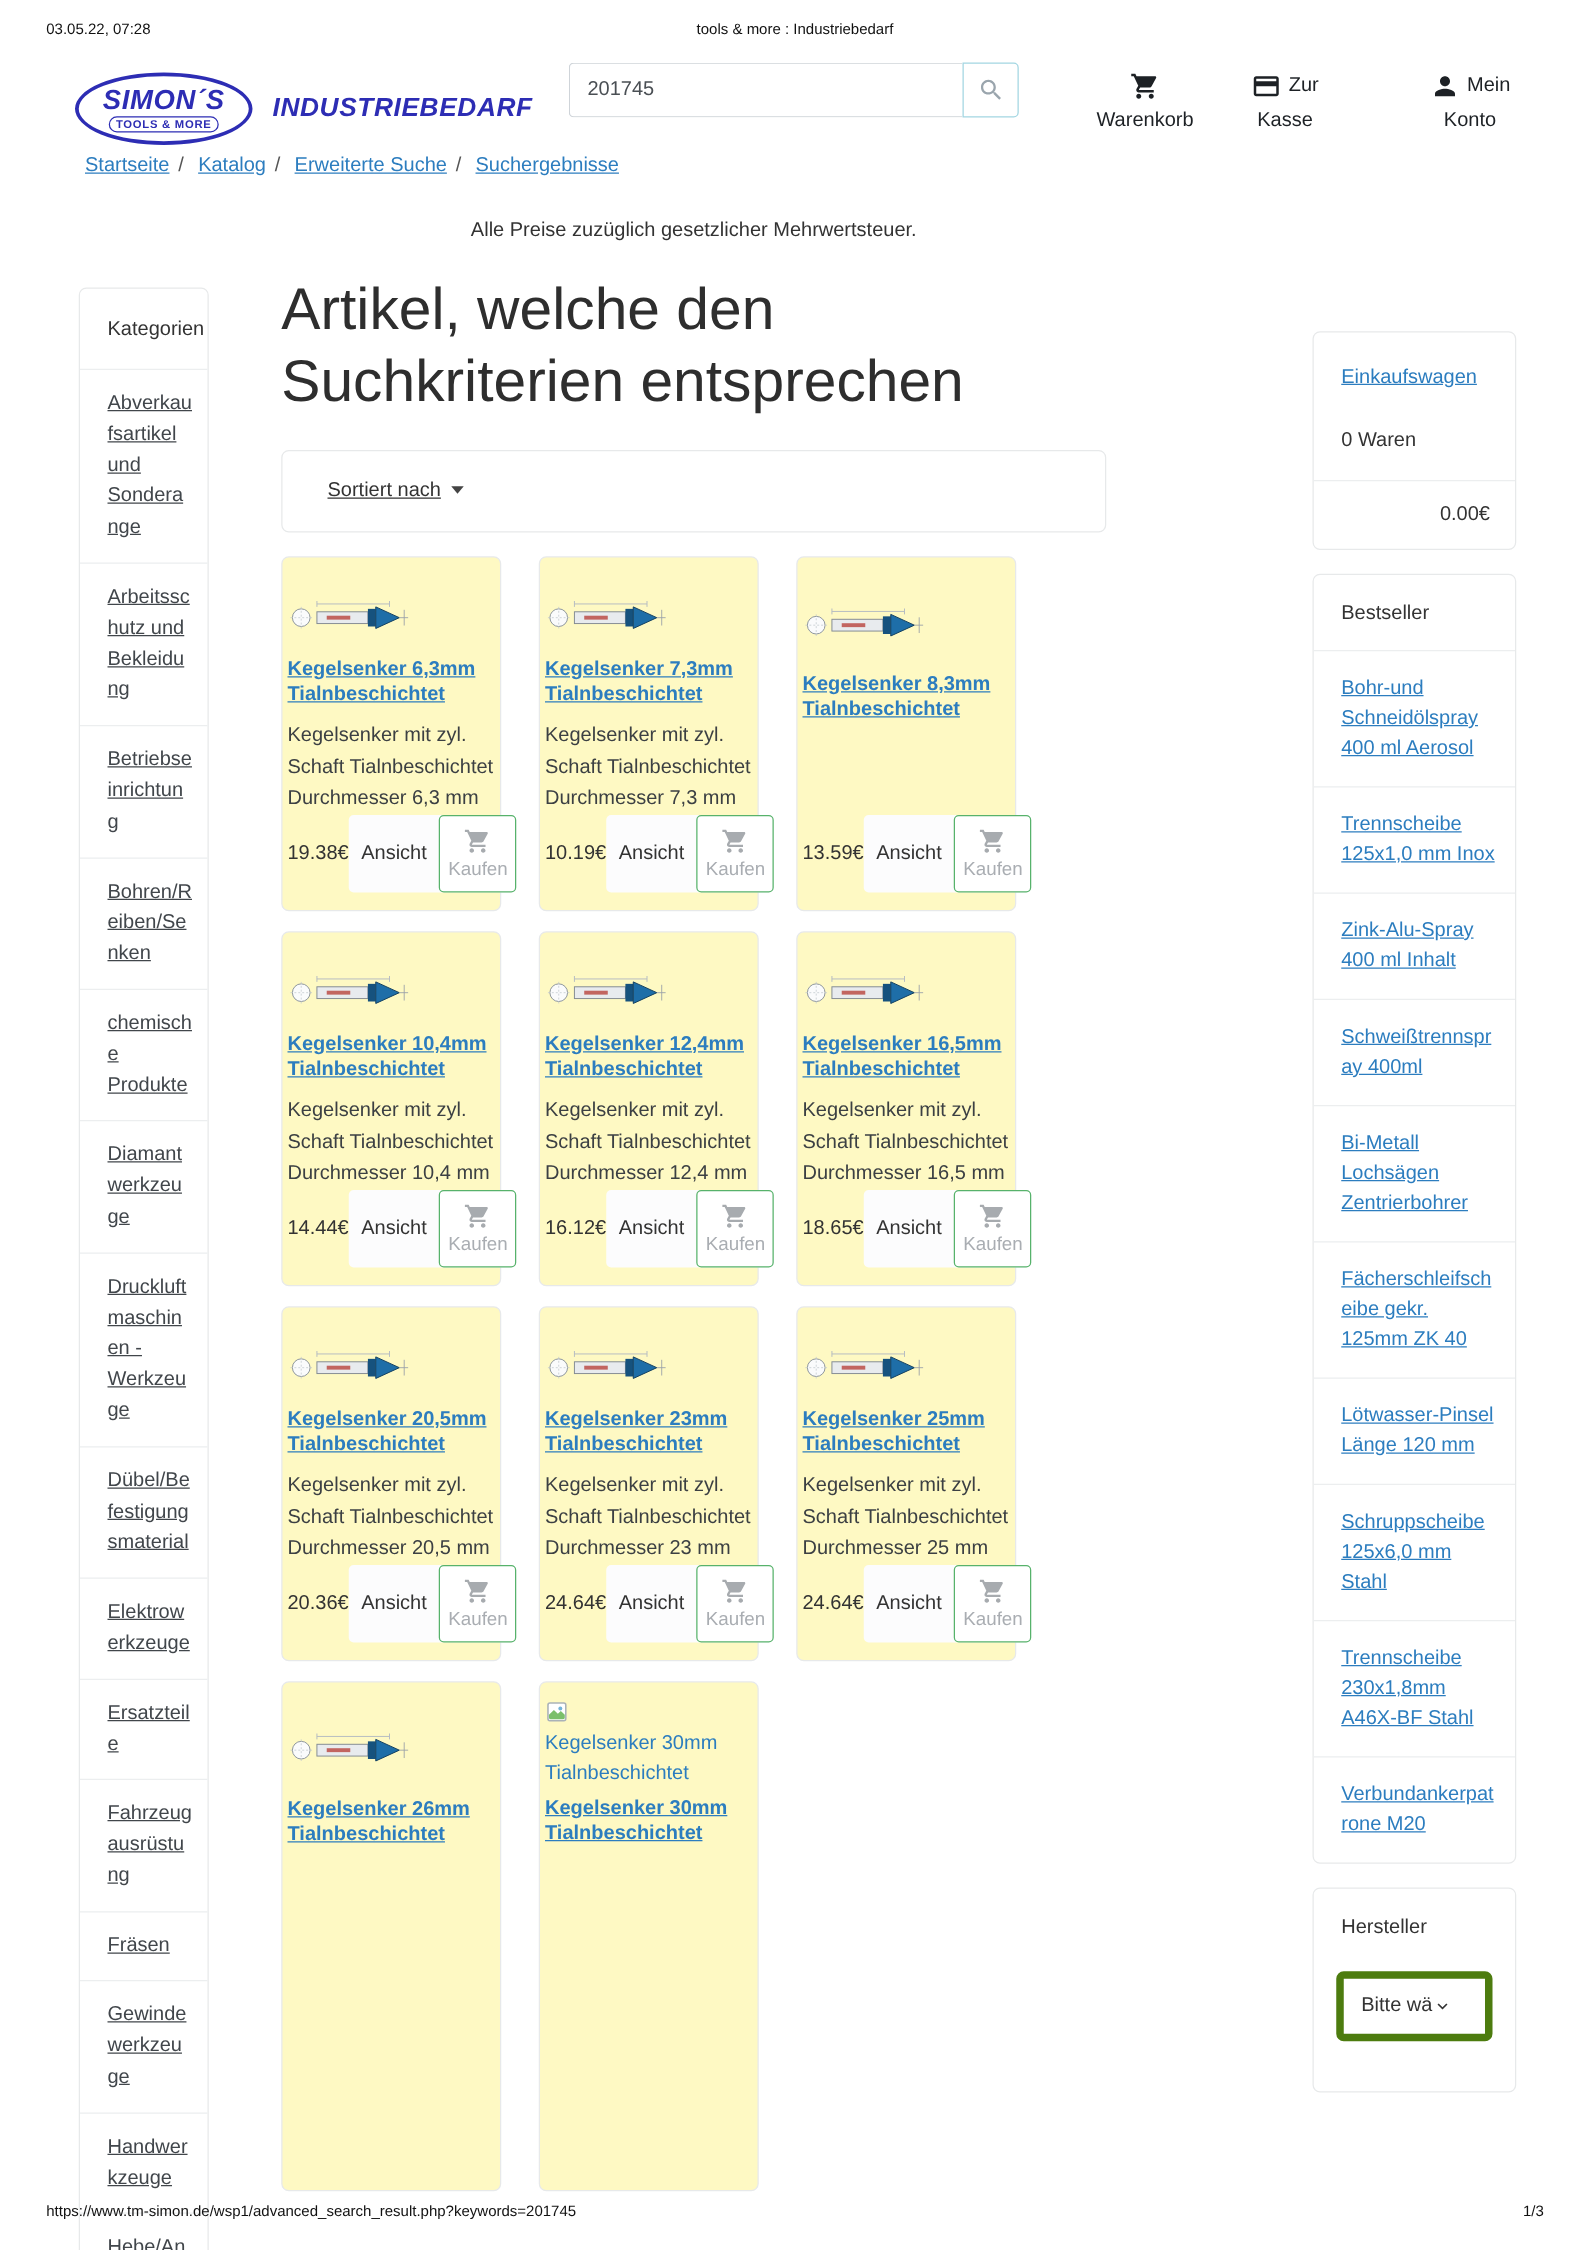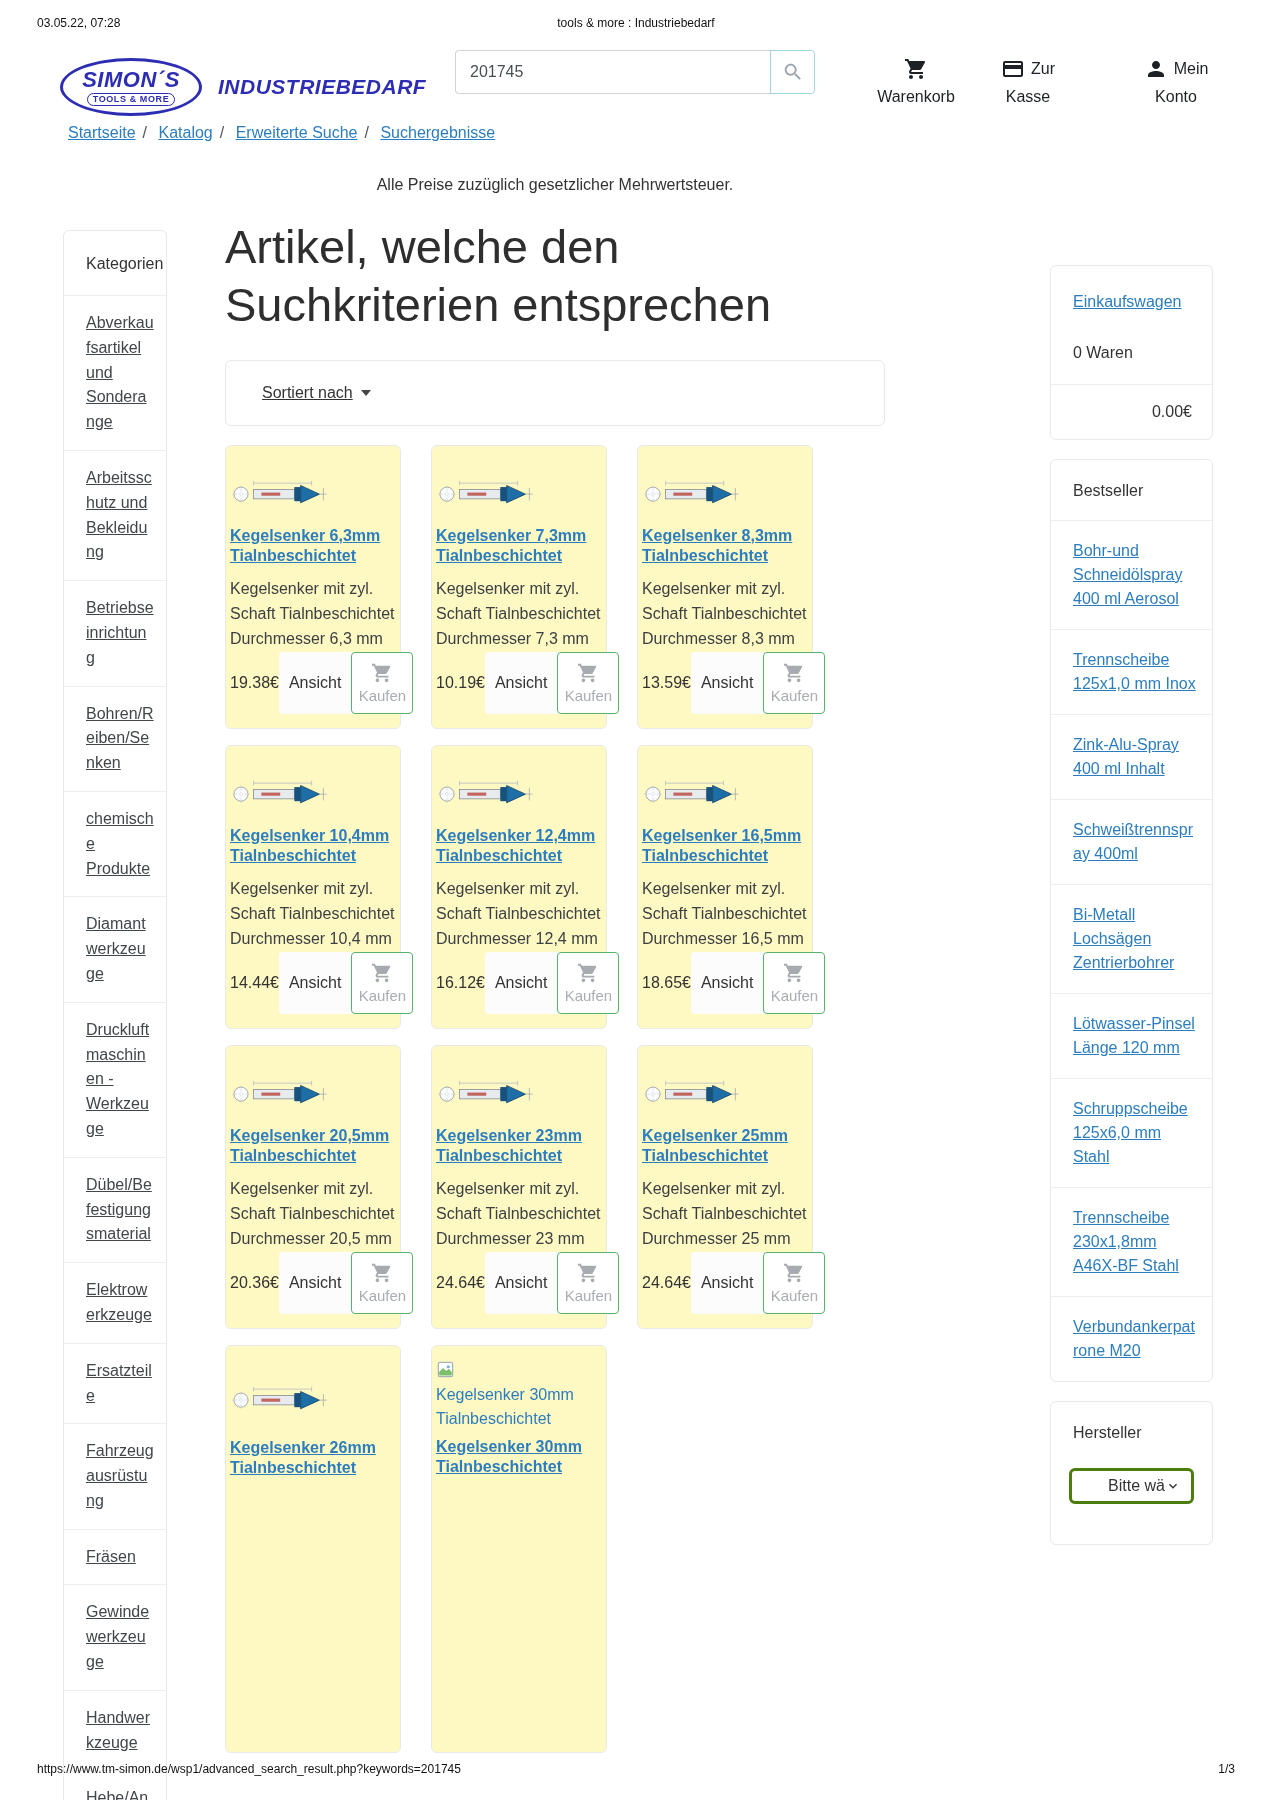--- a/index.html
+++ b/index.html
@@ -94,22 +94,22 @@
   .side-box{border:1px solid var(--card-border);border-radius:6px;background:#fff;margin-bottom:19px;}
   .cart-pad{padding:24px 20px 22px 22px;}
   .cart-link{color:var(--link-blue);text-decoration:underline;font-size:16px;line-height:1.5;overflow-wrap:anywhere;display:block;}
   .cart-count{margin-top:30px;font-size:16px;color:#333;}
   .total-row{border-top:1px solid var(--divider);padding:18px 20px;text-align:right;font-size:16px;color:#333;}
   .box-header{padding:22px 12px 20px 22px;font-size:16px;color:#333;}
   .bs-item{border-top:1px solid var(--divider);padding:18px 12px 18px 22px;}
   .bs-link{color:var(--link-blue);text-decoration:underline;font-size:16px;line-height:1.5;overflow-wrap:anywhere;display:block;}
   .manu-pad{padding:6px 18px 40px 18px;}
   .select-box{
-    border:3px solid #4d7c0f;border-radius:6px;height:36px;display:flex;align-items:center;
-    justify-content:flex-end;padding:0 10px 0 14px;font-size:16px;color:#333;cursor:pointer;background:#fff;
+    border:6px solid #4d7c0f;border-radius:6px;height:56px;display:flex;align-items:center;
+    justify-content:flex-start;padding:0 10px 0 14px;font-size:16px;color:#333;cursor:pointer;background:#fff;
   }
   .select-box .txt{white-space:nowrap;overflow:hidden;max-width:86px;}
   .chev{width:16px;height:16px;fill:#333;flex:0 0 auto;}
 </style>
 </head>
 <body>
 
 <div class="print-header">
   <span>03.05.22, 07:28</span>
   <span class="ph-center">tools &amp; more : Industriebedarf</span>
@@ -323,21 +323,20 @@
         <path d="M30 10 H104 M30 7 V13 M104 7 V13" stroke="#b6bcc2" stroke-width="1" fill="none"></path>
         <rect x="30" y="18" width="52" height="12" fill="#e8ebee" stroke="#848c93" stroke-width="1"></rect>
         <rect x="40" y="22" width="24" height="4" fill="#b8443c" opacity="0.8"></rect>
         <rect x="82" y="15" width="8" height="18" fill="#16527e"></rect>
         <polygon points="90,13 114,24 90,35" fill="#1e6ea8" stroke="#123f5f" stroke-width="1"></polygon>
         <path d="M114 24 H123 M119 16 V32" stroke="#9aa1a8" stroke-width="0.9" fill="none"></path>
       </svg>
     </div>
 
     <a class="card-title">Kegelsenker 8,3mm Tialnbeschichtet</a>
-    <div class="card-desc">Kegelsenker mit zyl. Schaft Tialnbeschichtet Durchmesser 8,3 mm</div>
     <div class="price-row">
       <span class="price">13.59€</span>
       <span class="view-buy">
         <a class="view-btn">Ansicht</a>
         <a class="buy-btn">
           <svg class="icon-cart-gray" viewBox="0 0 24 24">
             <path d="M7 18c-1.1 0-1.99.9-1.99 2S5.9 22 7 22s2-.9 2-2-.9-2-2-2zM1 2v2h2l3.6 7.59-1.35 2.45c-.16.28-.25.61-.25.96 0 1.1.9 2 2 2h12v-2H7.42c-.14 0-.25-.11-.25-.25l.03-.12.9-1.63h7.45c.75 0 1.41-.41 1.75-1.03l3.58-6.49c.08-.14.12-.31.12-.48 0-.55-.45-1-1-1H5.21l-.94-2H1zm16 16c-1.1 0-1.99.9-1.99 2s.89 2 1.99 2 2-.9 2-2-.9-2-2-2z"></path>
           </svg>
           <span>Kaufen</span>
         </a>
@@ -585,20 +584,23 @@
   </div>
 
   <div class="bs-item">
     <a class="bs-link">Schweißtrennspray 400ml</a>
   </div>
 
   <div class="bs-item">
     <a class="bs-link">Bi-Metall Lochsägen Zentrierbohrer</a>
   </div>
 
+  <div class="bs-item">
+    <a class="bs-link">Fächerschleifscheibe gekr. 125mm ZK 40</a>
+  </div>
 
   <div class="bs-item">
     <a class="bs-link">Lötwasser-Pinsel Länge 120 mm</a>
   </div>
 
   <div class="bs-item">
     <a class="bs-link">Schruppscheibe 125x6,0 mm Stahl</a>
   </div>
 
   <div class="bs-item">

